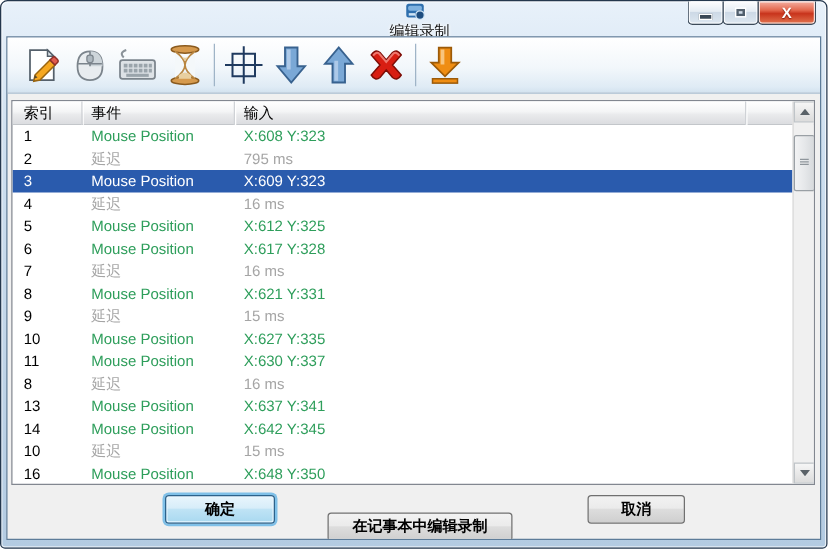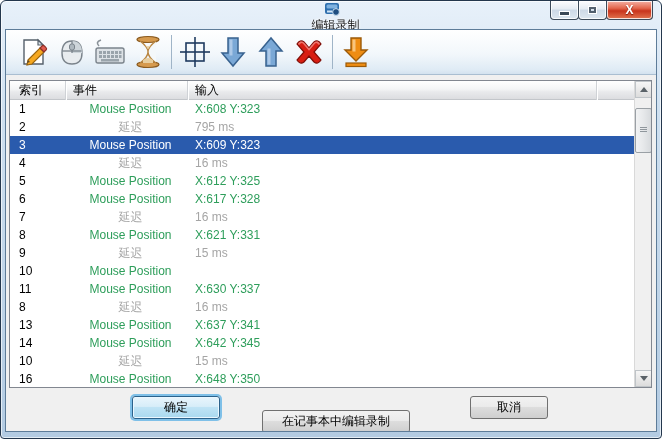--- a/index.html
+++ b/index.html
@@ -54,21 +54,21 @@
   .hcell { height:19px; line-height:18px; padding-left:7px;
     border-right:1px solid #cfd2d6; box-shadow:1px 0 0 #ffffff; }
   .hc-index { width:56px; padding-left:9px; }
   .hc-event { width:122px; }
   .hc-input { width:409px; }
   .hc-fill  { flex:1; border-right:none; }
   .tbody { position:absolute; left:0; right:17px; top:19px; bottom:0; }
   .trow { display:flex; height:18px; line-height:18px; font-size:12px; color:#000; }
   .cell { overflow:hidden; white-space:nowrap; }
   .c-index { width:56px; padding-left:9px; }
-  .c-event { width:122px; padding-left:7px;text-align:center; }
+  .c-event { width:122px; padding-left:7px; }
   .c-input { flex:1; padding-left:7px; }
   .trow.mouse .c-event, .trow.mouse .c-input { color:var(--mouse-event-text,#2e9e5b); }
   .trow.delay .c-event, .trow.delay .c-input { color:var(--delay-event-text,#a5a5a5); }
   .trow.selected { background:var(--selected-row-bg,#2a5bad); }
   .trow.selected .cell { color:var(--selected-row-text,#fff) !important; }
 
   
   .vscroll { position:absolute; top:0; right:0; width:17px; bottom:0;
     background:#f0f0f0; border-left:1px solid #d9d9d9; }
   .sbtn { position:absolute; left:0; width:17px; height:17px;
@@ -80,21 +80,21 @@
     border-right:4px solid transparent; border-bottom:5px solid #5a6268; }
   .tri-down { width:0; height:0; border-left:4px solid transparent;
     border-right:4px solid transparent; border-top:5px solid #5a6268; }
   .thumb { position:absolute; left:0; top:27px; width:17px; height:45px;
     border:1px solid #9aa0a5; border-radius:2px;
     background:linear-gradient(90deg,#f2f3f4,#e6e8ea 50%,#d7dadd); }
   .grip { position:absolute; left:4px; right:4px; top:18px; }
   .grip i { display:block; height:1px; background:#8f969c; margin-bottom:1px; }
 
   
-  .btnrow { position:absolute; left:0; right:0; top:366px; height:28px; }
+  .btnrow { position:absolute; left:0; right:0; top:366px; height:28px;font-weight:bold; }
   .btn { position:absolute; height:23px; font-size:12px; color:#000;
     display:flex; align-items:center; justify-content:center;
     border:1px solid #707070; border-radius:3px; cursor:default;
     background:linear-gradient(180deg,#f2f2f2 0%,#ebebeb 45%,#dddddd 50%,#cfcfcf 100%); }
   .btn.ok { left:126px; width:88px; border-color:#2c628b;
     background:linear-gradient(180deg,#e9f5fc 0%,#d7edf9 45%,#bfe3f5 50%,#a9d9f0 100%);
     box-shadow:0 0 0 2px #7fc0e8, inset 0 0 0 1px #eaf7ff; }
   .btn.notepad { left:256px; width:148px;margin-top:14px; }
   .btn.cancel { left:464px; width:78px; }
 </style>
@@ -276,20 +276,21 @@
             <div class="cell c-input">X:621 Y:331</div>
           </div>
           <div class="trow delay">
             <div class="cell c-index">9</div>
             <div class="cell c-event">延迟</div>
             <div class="cell c-input">15 ms</div>
           </div>
           <div class="trow mouse">
             <div class="cell c-index">10</div>
             <div class="cell c-event">Mouse Position</div>
+            <div class="cell c-input">X:627 Y:335</div>
           </div>
           <div class="trow mouse">
             <div class="cell c-index">11</div>
             <div class="cell c-event">Mouse Position</div>
             <div class="cell c-input">X:630 Y:337</div>
           </div>
           <div class="trow delay">
             <div class="cell c-index">8</div>
             <div class="cell c-event">延迟</div>
             <div class="cell c-input">16 ms</div>

